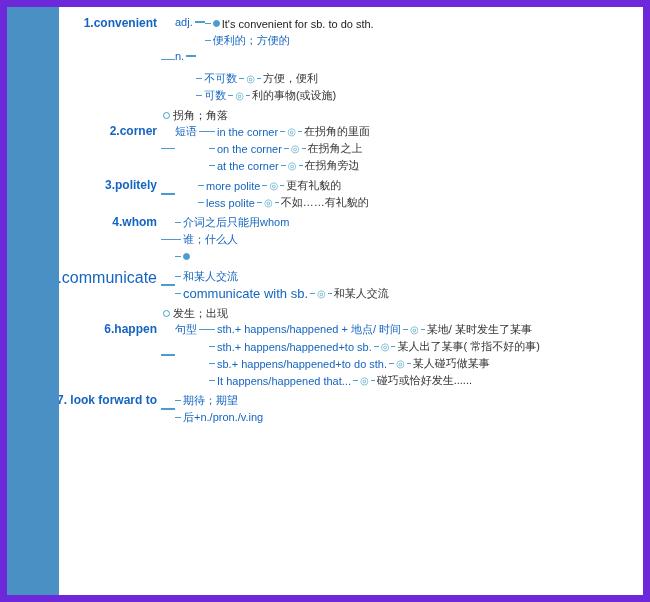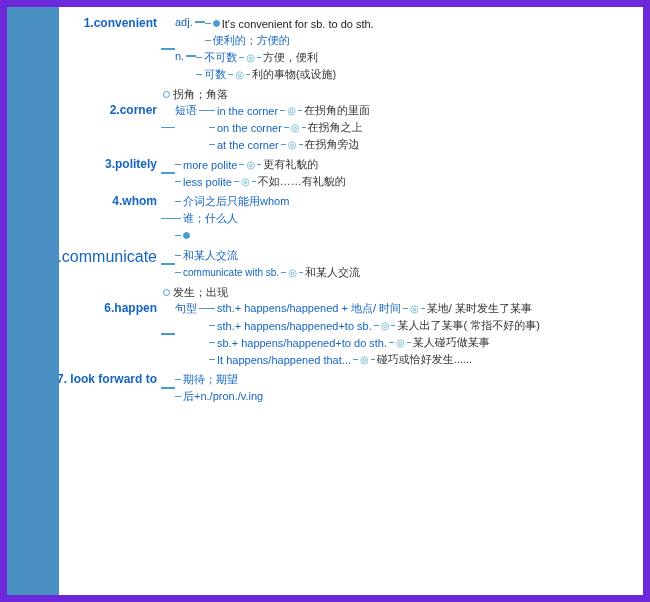--- a/index.html
+++ b/index.html
@@ -69,21 +69,21 @@
                     <div style="display: inline-block; height: 1.5px; width: 6px; background: rgb(74, 156, 206); align-self: center; flex-shrink: 0;"></div>
                     <span style="color: rgb(21, 101, 192); font-size: 11px; white-space: nowrap;">便利的；方便的</span>
                   </div>
                 </div>
               </div>
               <div style="display: flex; flex-direction: row; align-items: flex-start;">
                 <div style="display: flex; align-items: flex-start; padding-top: 1px;">
                   <span style="color: rgb(21, 101, 192); font-size: 11px; white-space: nowrap; margin-right: 2px;">n.</span>
                   <div style="display: inline-block; height: 1.5px; width: 10px; background: rgb(74, 156, 206); align-self: center; flex-shrink: 0;"></div>
                 </div>
-                <div style="display: flex; flex-direction: column;">
+                <div style="display: flex; flex-direction: column; margin-top: 21px;">
                   <div style="display: flex; flex-direction: row; align-items: center; min-height: 17px; gap: 2px;">
                     <div style="display: inline-block; height: 1.5px; width: 6px; background: rgb(74, 156, 206); align-self: center; flex-shrink: 0;"></div>
                     <span style="color: rgb(21, 101, 192); font-size: 11px; white-space: nowrap;">不可数</span>
                     <div style="display: inline-block; height: 1.5px; width: 5px; background: rgb(74, 156, 206); align-self: center; flex-shrink: 0;"></div>
                     <span style="color: rgb(90, 171, 204); font-size: 10px; flex-shrink: 0;">◎</span>
                     <div style="display: inline-block; height: 1.5px; width: 4px; background: rgb(74, 156, 206); align-self: center; flex-shrink: 0;"></div>
                     <span style="color: rgb(51, 51, 51); font-size: 11px; white-space: nowrap;">方便，便利</span>
                   </div>
                   <div style="display: flex; flex-direction: row; align-items: center; min-height: 17px; gap: 2px;">
                     <div style="display: inline-block; height: 1.5px; width: 6px; background: rgb(74, 156, 206); align-self: center; flex-shrink: 0;"></div>
@@ -143,21 +143,21 @@
               </div>
             </div>
           </div>
         </div>
         <div style="display: flex; flex-direction: column; margin-bottom: 3px;">
           <div style="display: flex; flex-direction: row; align-items: flex-start;">
             <div style="width: 98px; display: flex; justify-content: flex-end; align-items: flex-start; padding-right: 4px; padding-top: 1px; flex-shrink: 0;">
               <span style="color: rgb(21, 101, 192); font-weight: bold; font-size: 12px; white-space: nowrap;">3.politely</span>
             </div>
             <div style="display: inline-block; height: 1.5px; width: 14px; background: rgb(74, 156, 206); align-self: center; flex-shrink: 0;"></div>
-            <div style="display: flex; flex-direction: column; gap: 0px;">
+            <div style="display: flex; flex-direction: column; gap: 0px; margin-left: 23px;">
               <div style="display: flex; flex-direction: row; align-items: flex-start;">
                 <div style="display: flex; flex-direction: column;">
                   <div style="display: flex; flex-direction: row; align-items: center; min-height: 17px; gap: 2px;">
                     <div style="display: inline-block; height: 1.5px; width: 6px; background: rgb(74, 156, 206); align-self: center; flex-shrink: 0;"></div>
                     <span style="color: rgb(21, 101, 192); font-size: 11px; white-space: nowrap;">more polite</span>
                     <div style="display: inline-block; height: 1.5px; width: 5px; background: rgb(74, 156, 206); align-self: center; flex-shrink: 0;"></div>
                     <span style="color: rgb(90, 171, 204); font-size: 10px; flex-shrink: 0;">◎</span>
                     <div style="display: inline-block; height: 1.5px; width: 4px; background: rgb(74, 156, 206); align-self: center; flex-shrink: 0;"></div>
                     <span style="color: rgb(51, 51, 51); font-size: 11px; white-space: nowrap;">更有礼貌的</span>
                   </div>
@@ -208,21 +208,21 @@
             <div style="display: inline-block; height: 1.5px; width: 14px; background: rgb(74, 156, 206); align-self: center; flex-shrink: 0;"></div>
             <div style="display: flex; flex-direction: column; gap: 0px;">
               <div style="display: flex; flex-direction: row; align-items: flex-start;">
                 <div style="display: flex; flex-direction: column;">
                   <div style="display: flex; flex-direction: row; align-items: center; min-height: 17px; gap: 2px;">
                     <div style="display: inline-block; height: 1.5px; width: 6px; background: rgb(74, 156, 206); align-self: center; flex-shrink: 0;"></div>
                     <span style="color: rgb(21, 101, 192); font-size: 11px; white-space: nowrap;">和某人交流</span>
                   </div>
                   <div style="display: flex; flex-direction: row; align-items: center; min-height: 17px; gap: 2px;">
                     <div style="display: inline-block; height: 1.5px; width: 6px; background: rgb(74, 156, 206); align-self: center; flex-shrink: 0;"></div>
-                    <span style="color: rgb(21, 101, 192); font-size: 10px; white-space: nowrap;">communicate with sb.</span>
+                    <span style="color: rgb(21, 101, 192); font-size: 13px; white-space: nowrap;">communicate with sb.</span>
                     <div style="display: inline-block; height: 1.5px; width: 5px; background: rgb(74, 156, 206); align-self: center; flex-shrink: 0;"></div>
                     <span style="color: rgb(90, 171, 204); font-size: 10px; flex-shrink: 0;">◎</span>
                     <div style="display: inline-block; height: 1.5px; width: 4px; background: rgb(74, 156, 206); align-self: center; flex-shrink: 0;"></div>
                     <span style="color: rgb(51, 51, 51); font-size: 11px; white-space: nowrap;">和某人交流</span>
                   </div>
                 </div>
               </div>
             </div>
           </div>
         </div>

